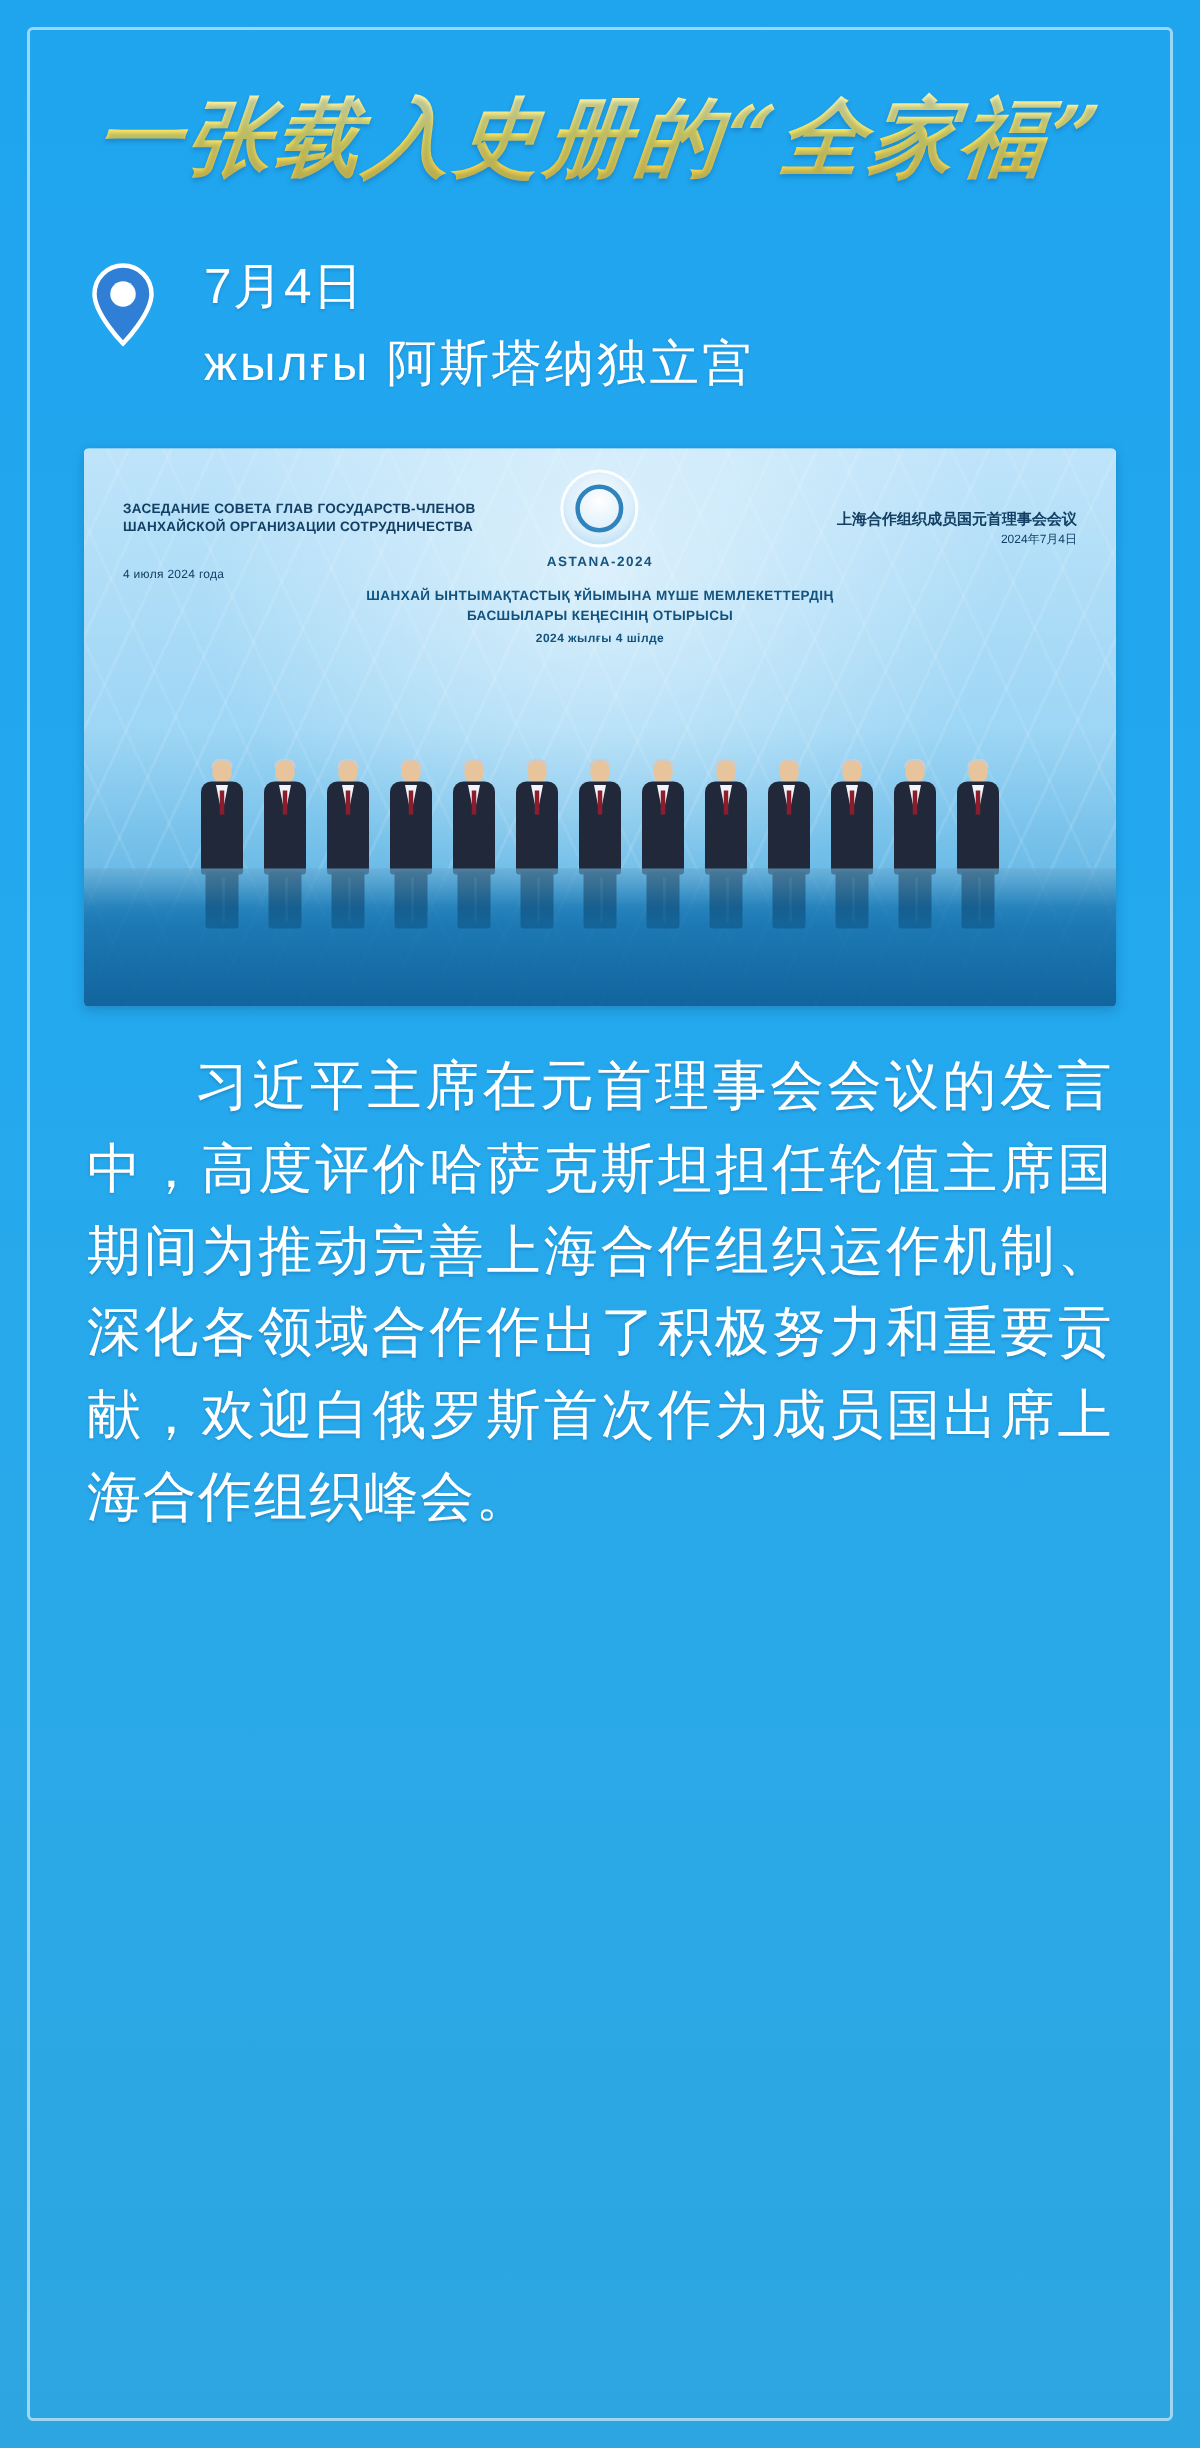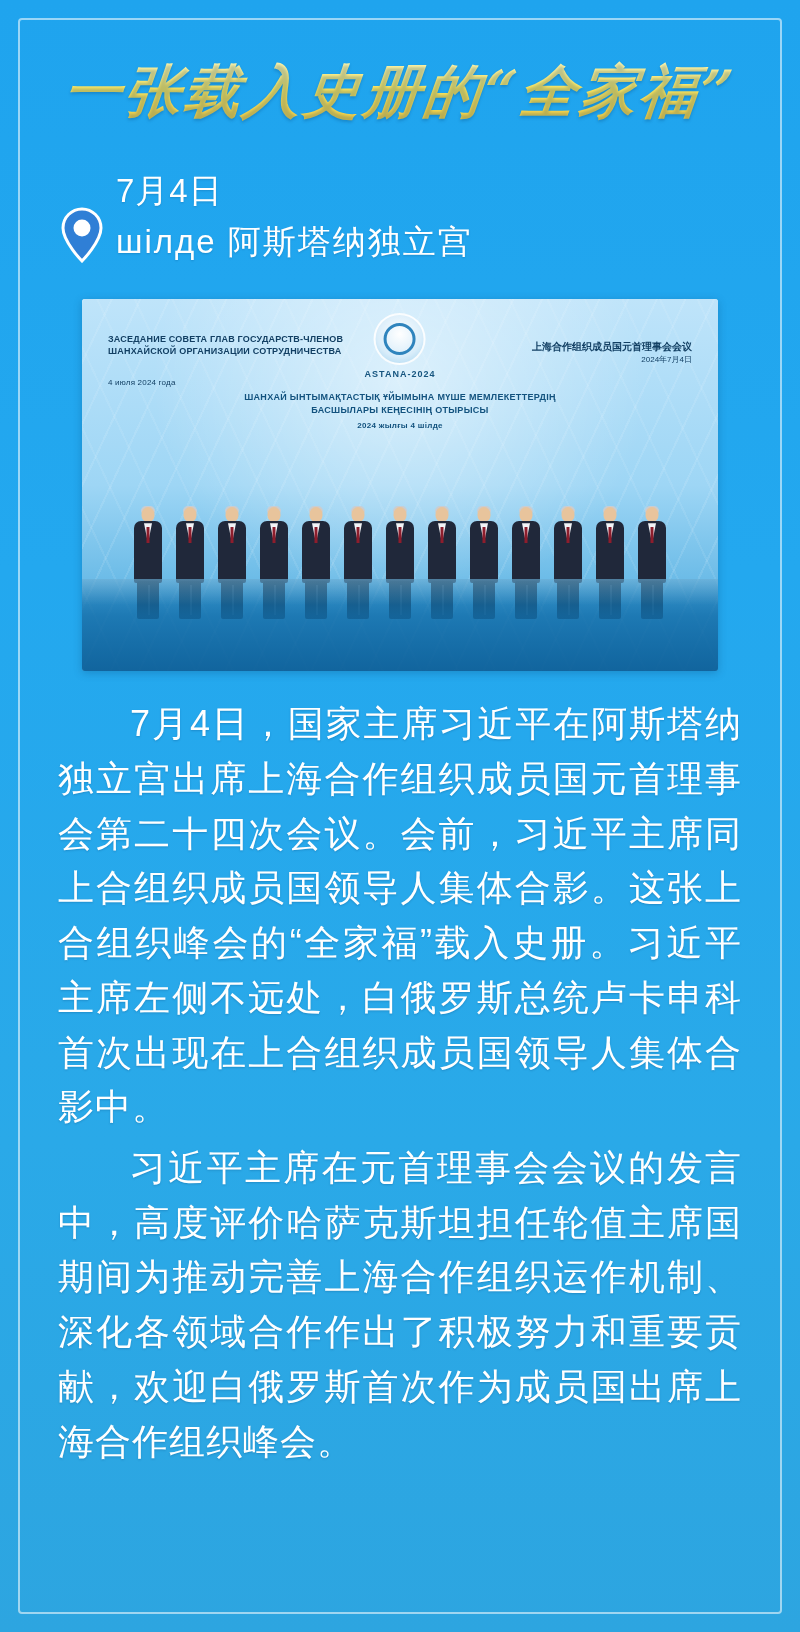--- a/index.html
+++ b/index.html
@@ -57,41 +57,41 @@
     background-clip: text;
     -webkit-text-fill-color: transparent;
     text-shadow: 0 2px 3px rgba(0,60,110,0.25);
     transform: skewX(-6deg);
     white-space: nowrap;
   }
 
   
   .loc-block {
     display: flex;
-    align-items: flex-end;
-    gap: 12px;
+    align-items: flex-start;
+    gap: 32px;
     margin: 0 0 32px 4px;
   }
   .pin-icon {
     flex: 0 0 auto;
     margin-top: 10px;
   }
   .loc-lines {
     color: #ffffff;
     font-size: 33px;
     line-height: 1.55;
     letter-spacing: 1px;
     text-shadow: 0 1px 2px rgba(0,60,110,0.22);
   }
   .loc-line2 { letter-spacing: 2px; }
 
   
   .photo {
     position: relative;
-    width: 636px;
+    width: 688px;
     height: 372px;
     margin: 0 auto 26px auto;
     border-radius: 3px;
     overflow: hidden;
     background: linear-gradient(180deg, #cfeafb 0%, #a9dcf8 45%, #7ec6ee 70%, #3e9fd8 100%);
     box-shadow: 0 2px 8px rgba(0,50,90,0.25);
   }
   .photo .backdrop {
     position: absolute;
     inset: 0;
@@ -301,21 +301,21 @@
 
     <div class="loc-block">
       <span class="pin-icon">
         <svg width="44" height="56" viewBox="0 0 44 56" aria-hidden="true">
           <path d="M22 2C11.5 2 3 10.5 3 21c0 13.5 19 33 19 33s19-19.5 19-33C41 10.5 32.5 2 22 2z" fill="#2f7fd6" stroke="#ffffff" stroke-width="3"></path>
           <circle cx="22" cy="21" r="8.5" fill="#ffffff"></circle>
         </svg>
       </span>
       <div class="loc-lines">
         <div class="loc-line1">7月4日</div>
-        <div class="loc-line2">шілде 阿斯塔纳独立宫</div>
+        <div class="loc-line2">жылғы 阿斯塔纳独立宫</div>
       </div>
     </div>
 
     <div class="photo">
       <div class="backdrop"></div>
 
       <div class="ru-text">
         <div>ЗАСЕДАНИЕ СОВЕТА ГЛАВ ГОСУДАРСТВ-ЧЛЕНОВ ШАНХАЙСКОЙ ОРГАНИЗАЦИИ СОТРУДНИЧЕСТВА</div>
         <div class="sub">4 июля 2024 года</div>
       </div>
@@ -439,18 +439,17 @@
             <span class="shirt"></span>
             <span class="tie"></span>
             <span class="legs"></span>
           </div>
       </div>
 
       <div class="floor"></div>
     </div>
 
     <div class="body-text">
-      <p>7月4日，国家主席习近平在阿斯塔纳独立宫出席上海合作组织成员国元首理事会第二十四次会议。会前，习近平主席同上合组织成员国领导人集体合影。这张上合组织峰会的“全家福”载入史册。习近平主席左侧不远处，白俄罗斯总统卢卡申科首次出现在上合组织成员国领导人集体合影中。</p>
       <p>习近平主席在元首理事会会议的发言中，高度评价哈萨克斯坦担任轮值主席国期间为推动完善上海合作组织运作机制、深化各领域合作作出了积极努力和重要贡献，欢迎白俄罗斯首次作为成员国出席上海合作组织峰会。</p>
     </div>
 
   </div>
 </div>
 
 </body></html>

